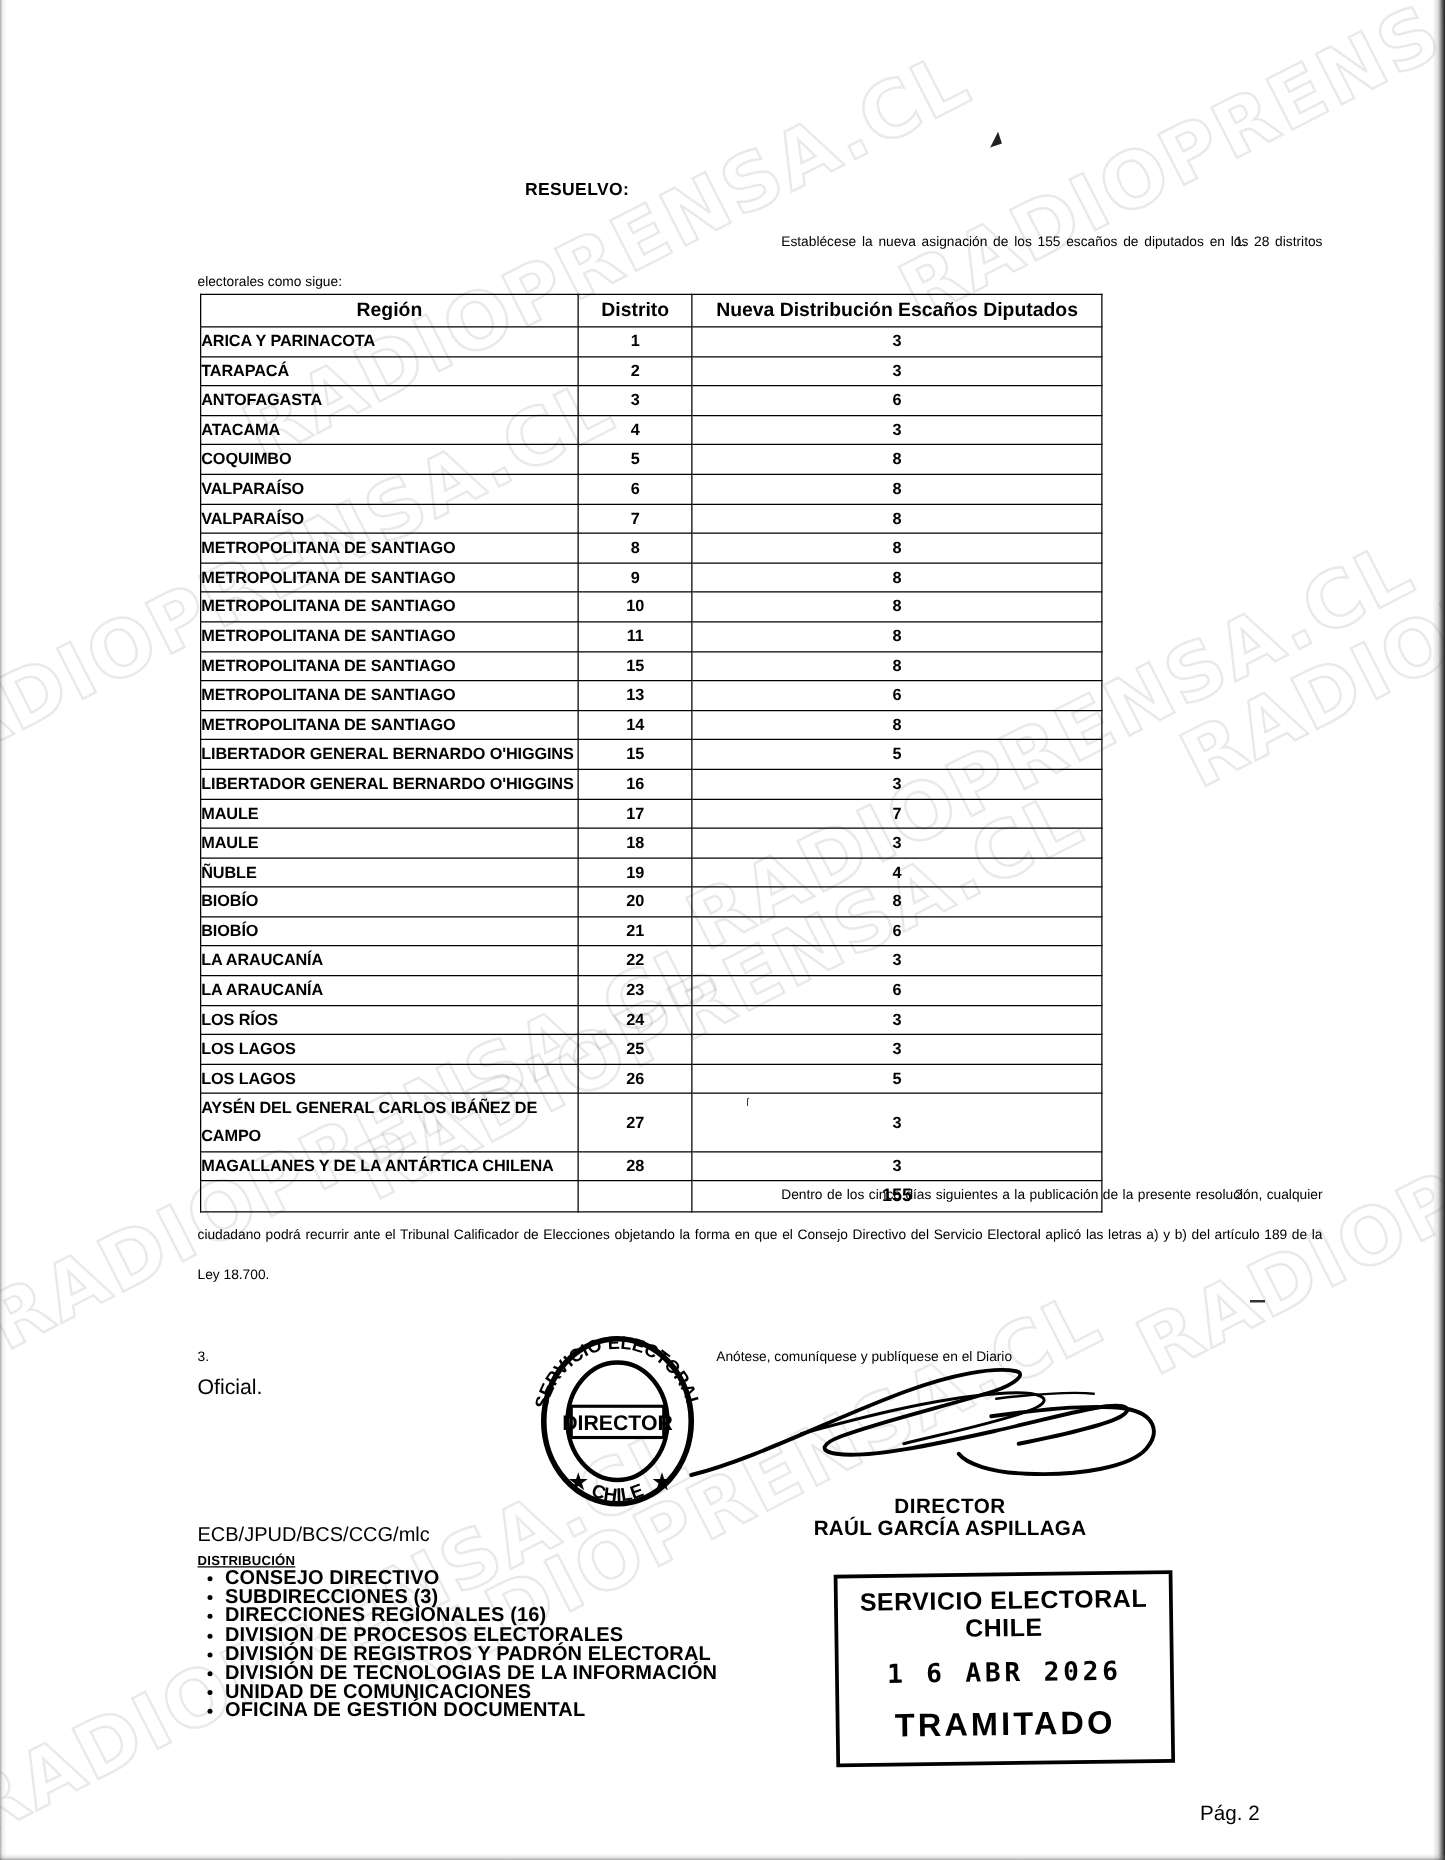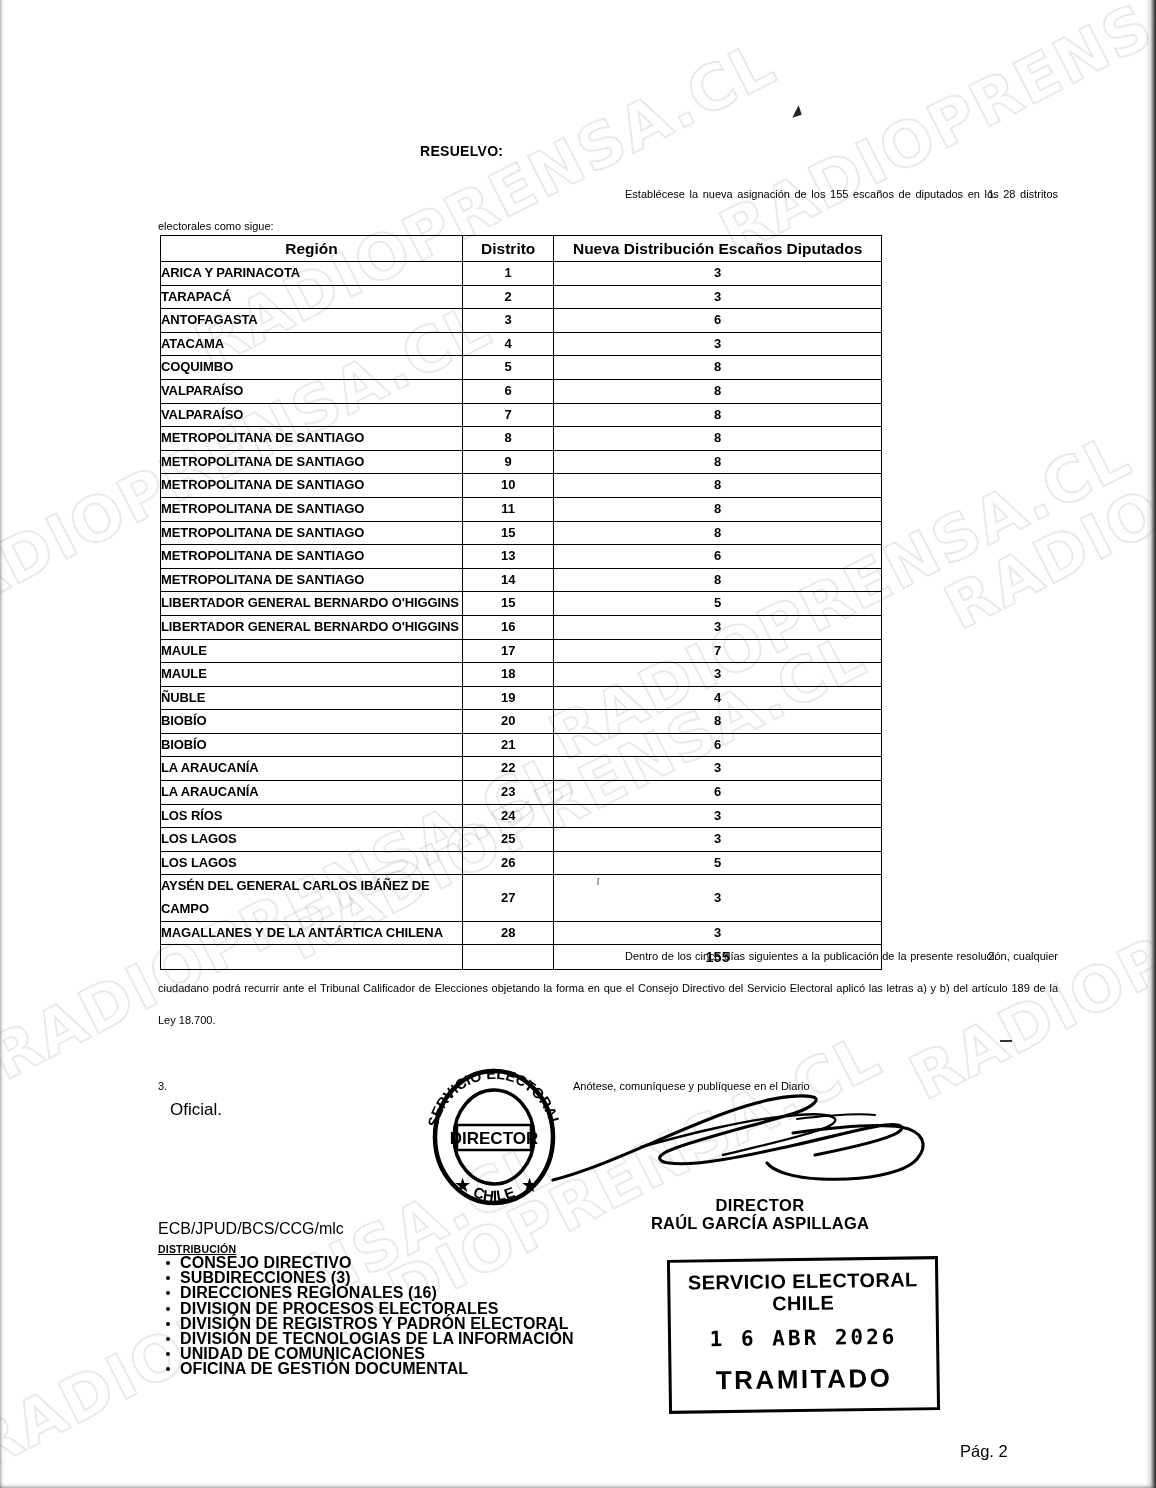--- a/index.html
+++ b/index.html
@@ -99,21 +99,20 @@
   .p3 .lead {
     display: inline-block;
     width: 415px;
   }
   .p3-oficial {
     position: absolute;
     left: 158px;
     top: 1100px;
     font-size: 17px;
     z-index: 6;
-    margin-left: 12px;
   }
 
   
   table.seats {
     position: absolute;
     left: 160px;
     top: 235px;
     width: 722px;
     border-collapse: collapse;
     z-index: 6;

